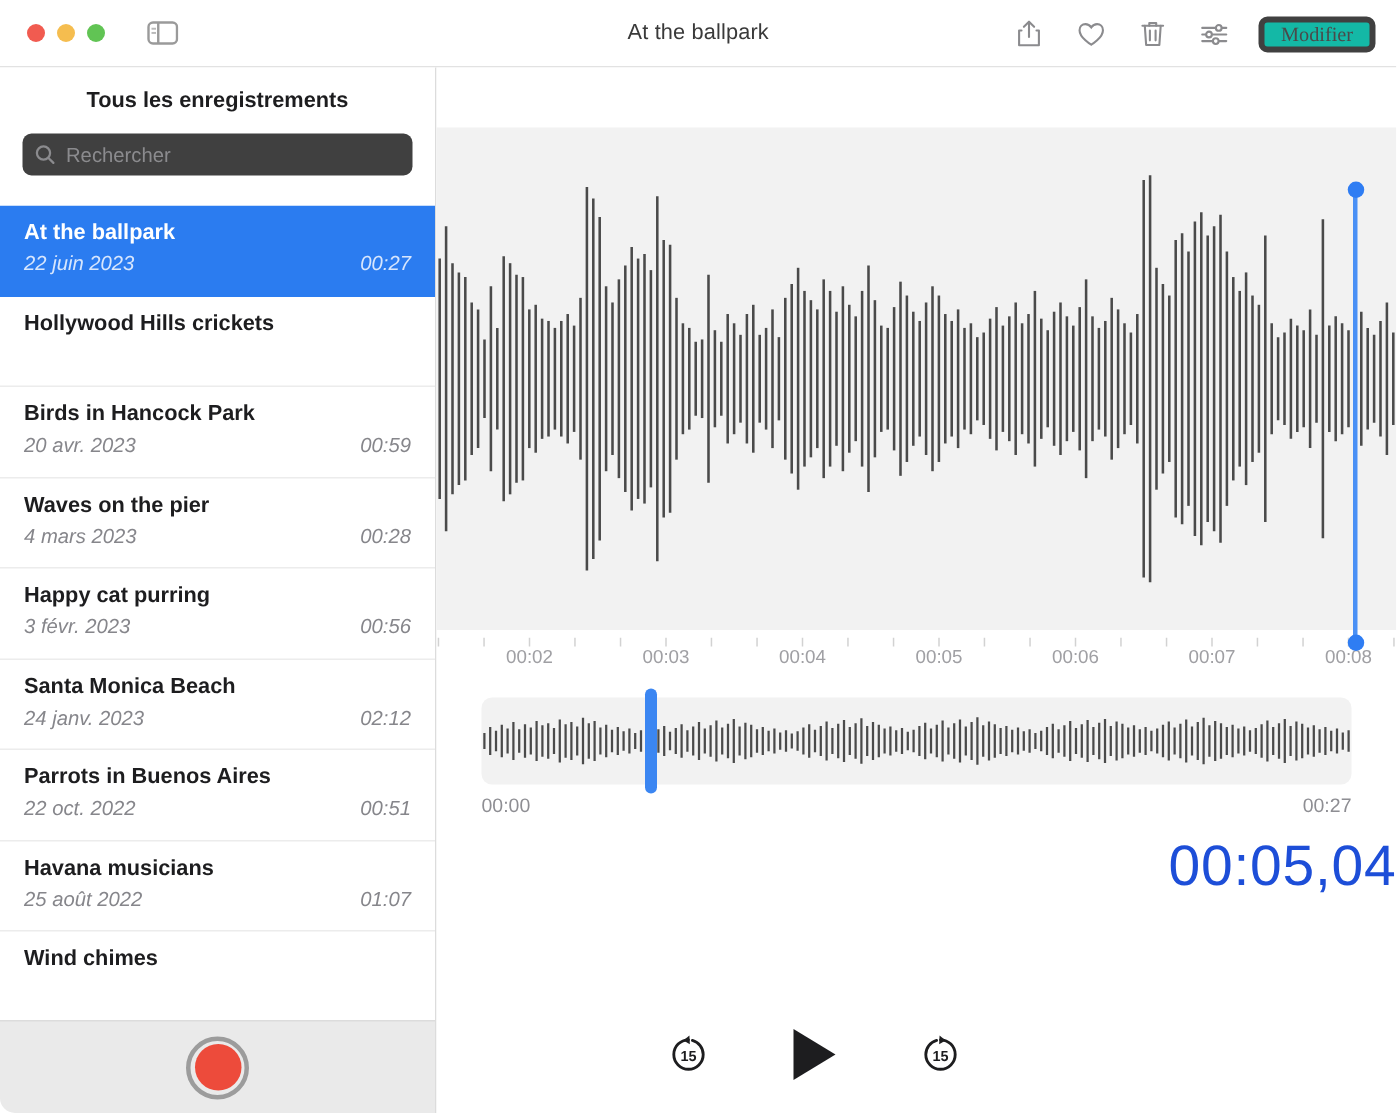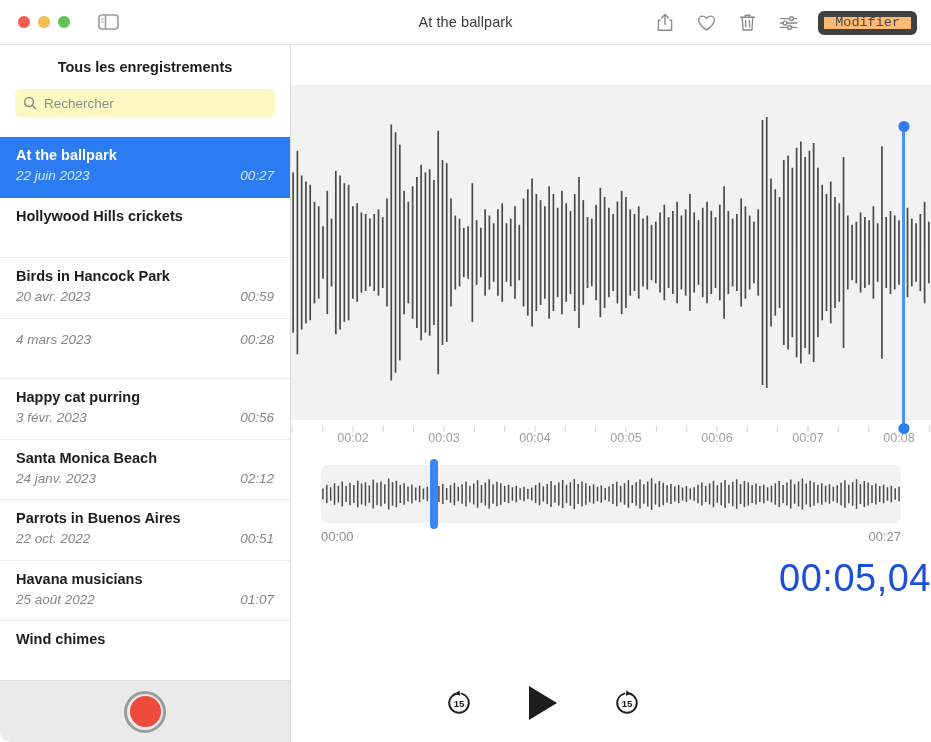--- a/index.html
+++ b/index.html
@@ -80,28 +80,28 @@
   .tb-icon {
     width: 22px; height: 22px;
     display: flex;
     align-items: center;
     justify-content: center;
     color: #8b8b8e;
   }
   .modifier-btn {
     height: 24px;
     padding: 0 11px;
-    border: 6px solid #404040;
+    border: 4px solid #404040;
     border-radius: 6px;
-    background: #fdba74;
+    background: #14b8a6;
     font-size: 13.5px;
     color: #4a4a4a;
     display: flex;
     align-items: center;
-    font-family: Liberation Mono, monospace;
+    font-family: Liberation Serif, serif;
   }
 
   
   .sidebar {
     position: absolute;
     top: 45px; left: 0;
     width: 291px;
     height: 697px;
     background: #ffffff;
     border-right: 1px solid #dcdcdc;
@@ -117,21 +117,21 @@
     font-weight: 700;
     color: #1d1d1f;
     text-align: right;
   }
 
   .search-wrap {
     padding: 0 15px 10px 15px;
   }
   .search-field {
     height: 28px;
-    background: #fef9c3;
+    background: #404040;
     border-radius: 6px;
     display: flex;
     align-items: center;
     padding: 0 8px;
     gap: 7px;
   }
   .search-placeholder {
     font-size: 13.5px;
     color: #8b8b8e;
   }
@@ -397,20 +397,21 @@
           <div class="rec-title">Hollywood Hills crickets</div>
         </div>
         <div class="rec-item">
           <div class="rec-title">Birds in Hancock Park</div>
           <div class="rec-meta">
             <span class="rec-date">20 avr. 2023</span>
             <span class="rec-dur">00:59</span>
           </div>
         </div>
         <div class="rec-item">
+          <div class="rec-title">Waves on the pier</div>
           <div class="rec-meta">
             <span class="rec-date">4 mars 2023</span>
             <span class="rec-dur">00:28</span>
           </div>
         </div>
         <div class="rec-item">
           <div class="rec-title">Happy cat purring</div>
           <div class="rec-meta">
             <span class="rec-date">3 févr. 2023</span>
             <span class="rec-dur">00:56</span>

